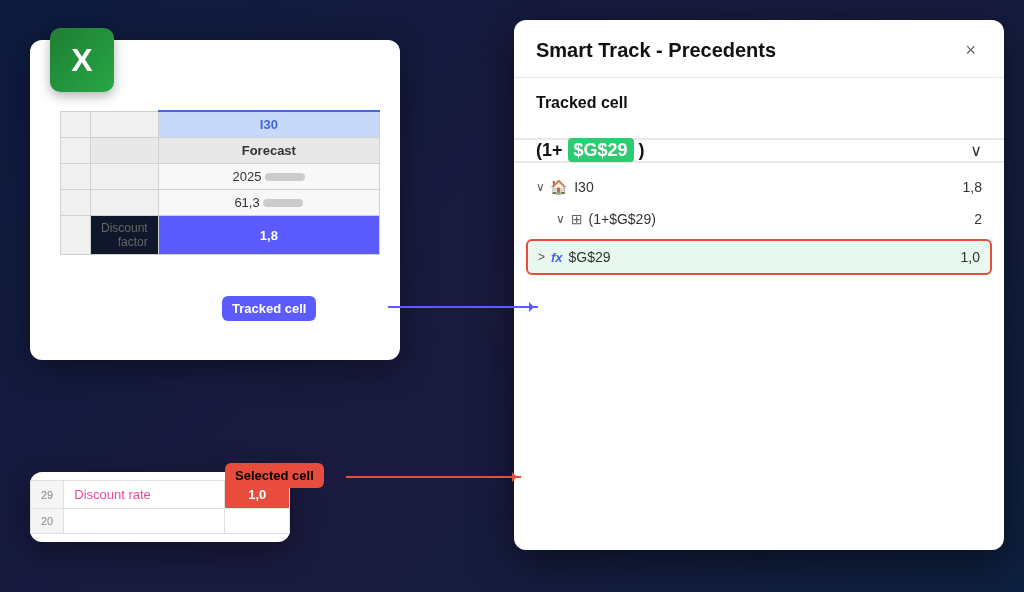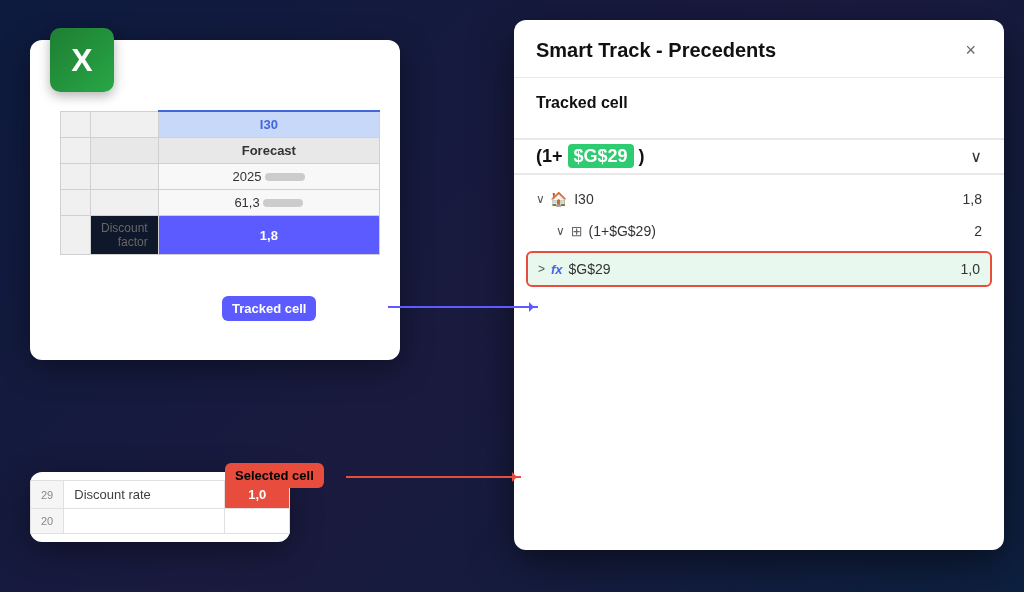--- a/index.html
+++ b/index.html
@@ -135,21 +135,21 @@
     .mini-sheet table {
       border-collapse: collapse;
       width: 100%;
       font-size: 13px;
     }
 
     .mini-sheet td {
       border: 1px solid #e0e0e0;
       padding: 6px 10px;
       background: #fff;
-      color: #404040;
+      color: #ec4899;
     }
 
     .mini-sheet .row-num {
       background: #f5f5f5;
       color: #888;
       font-size: 11px;
       width: 30px;
       text-align: center;
     }
 
@@ -234,21 +234,21 @@
       color: #333;
     }
 
     .formula-ref {
       color: #2ecc71;
       font-weight: 600;
     }
 
     
     .formula-bar {
-      padding: 6px 22px;
+      padding: 0 22px;
       display: flex;
       align-items: center;
       justify-content: space-between;
       border-bottom: 1px solid #e8e8e8;
     }
 
     .formula-expr {
       font-size: 18px;
       font-weight: 700;
       color: #111;

